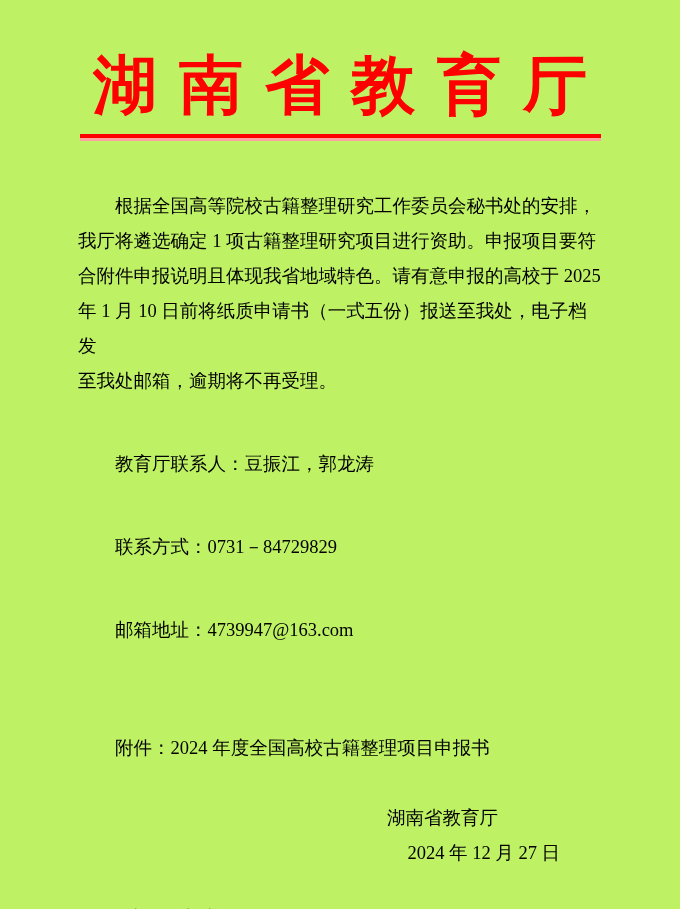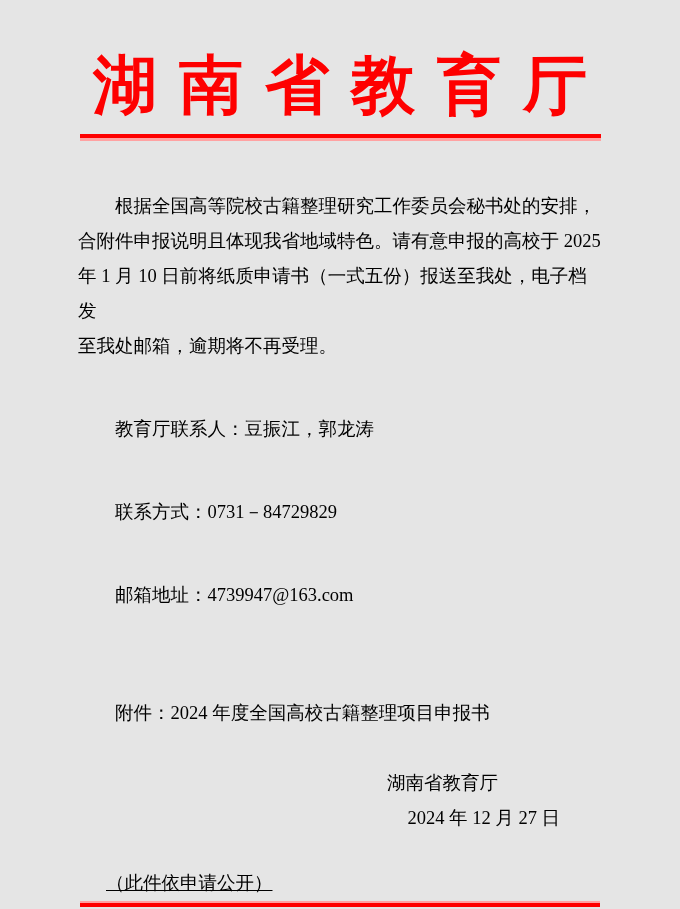--- a/index.html
+++ b/index.html
@@ -4,21 +4,21 @@
 <style>
   html, body {
     margin: 0;
     padding: 0;
     background: #ffffff;
   }
   .page {
     position: relative;
     width: 680px;
     height: 909px;
-    background: #e5e5e5;
+    background: #bef264;
     overflow: hidden;
     font-family: "Liberation Serif", "DejaVu Serif", serif;
     color: #000000;
   }
   
   .agency {
     padding-top: 44px;
     text-align: center;
     color: #fe0000;
     font-size: 64px;
@@ -73,20 +73,21 @@
 
   <div class="agency">湖南省教育厅</div>
 
   <div class="rule-top"></div>
 
 
   <div class="content">
 
 
     <div class="line indent-2em">根据全国高等院校古籍整理研究工作委员会秘书处的安排，</div>
+    <div class="line">我厅将遴选确定 1 项古籍整理研究项目进行资助。申报项目要符</div>
     <div class="line">合附件申报说明且体现我省地域特色。请有意申报的高校于 2025</div>
     <div class="line">年 1 月 10 日前将纸质申请书（一式五份）报送至我处，电子档发</div>
     <div class="line">至我处邮箱，逾期将不再受理。</div>
 
     <div class="line indent-2em">教育厅联系人：豆振江，郭龙涛</div>
     <div class="line indent-2em">联系方式：0731－84729829</div>
     <div class="line indent-2em">邮箱地址：4739947@163.com</div>
 
     <div class="spacer-35"></div>
 

